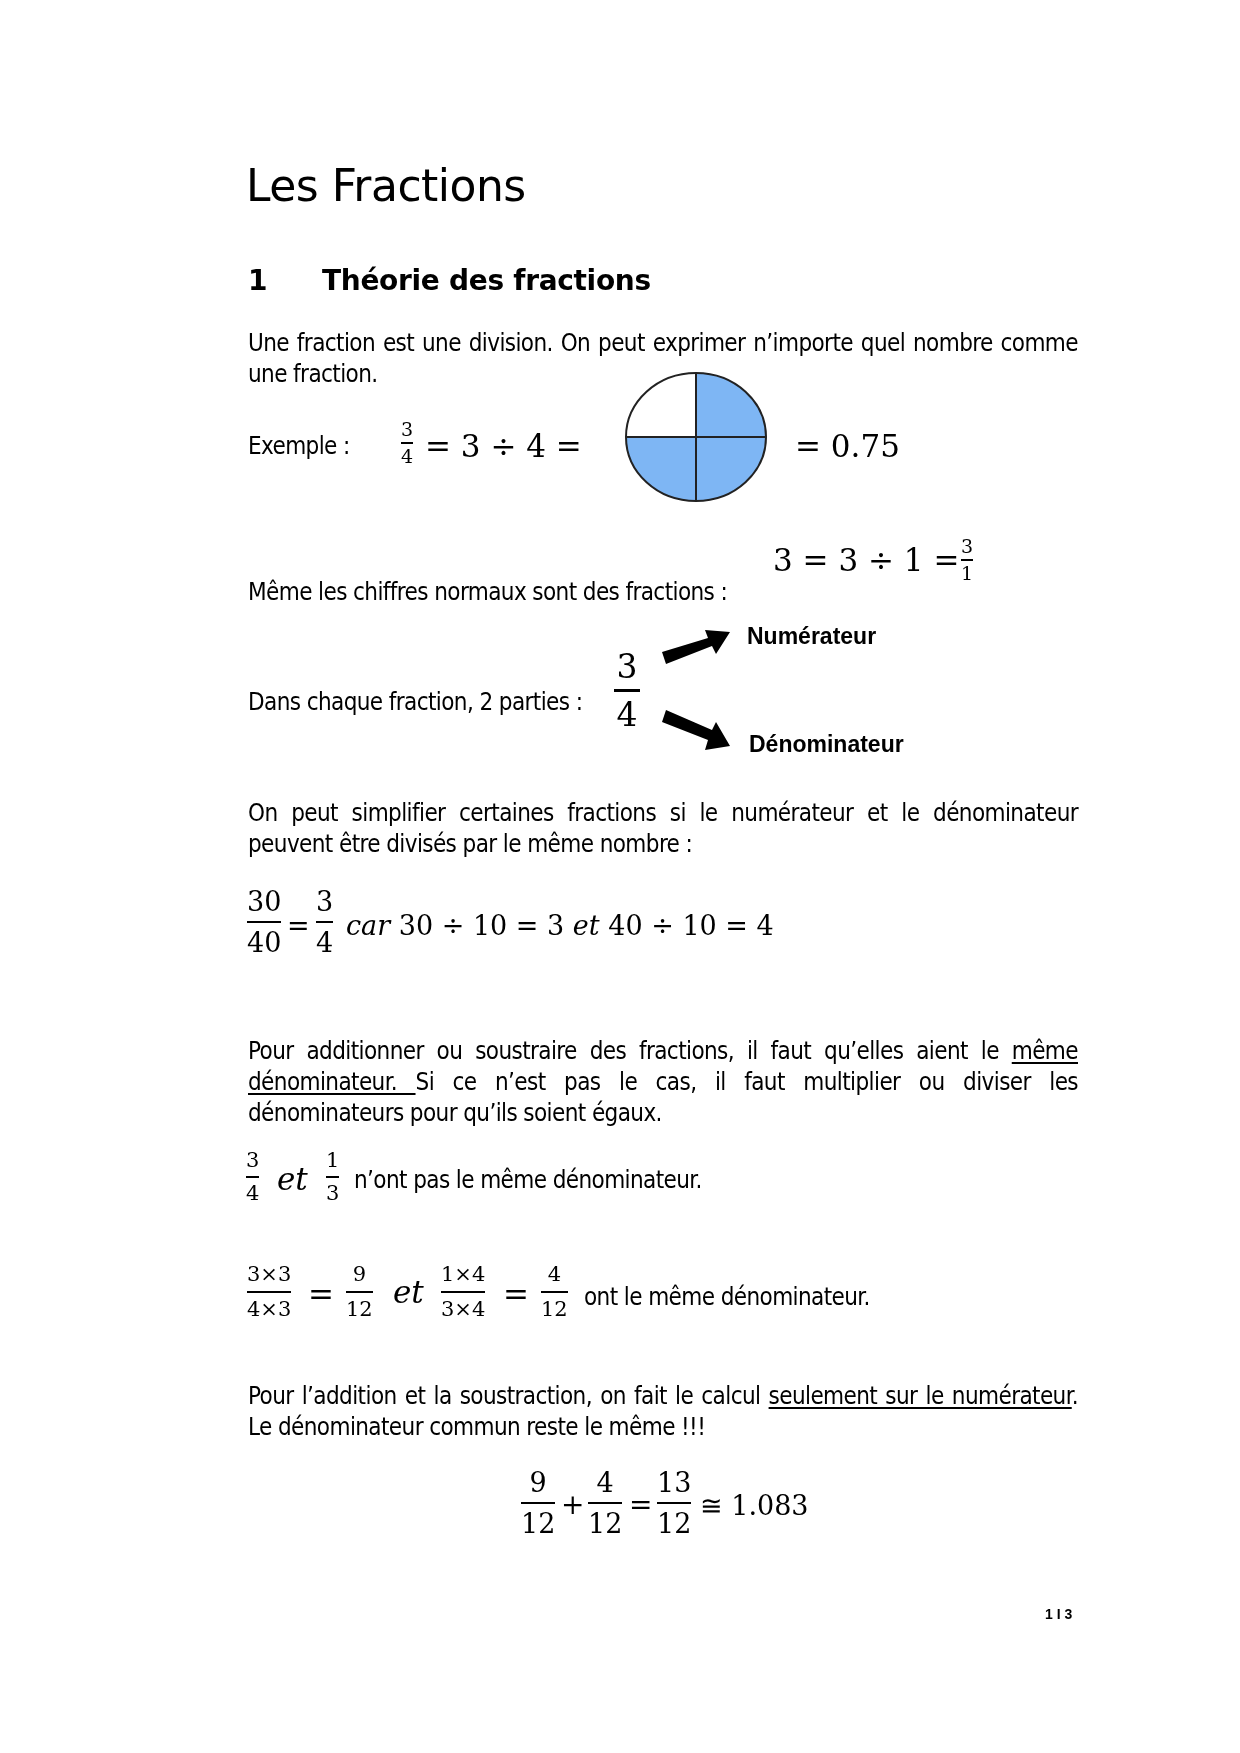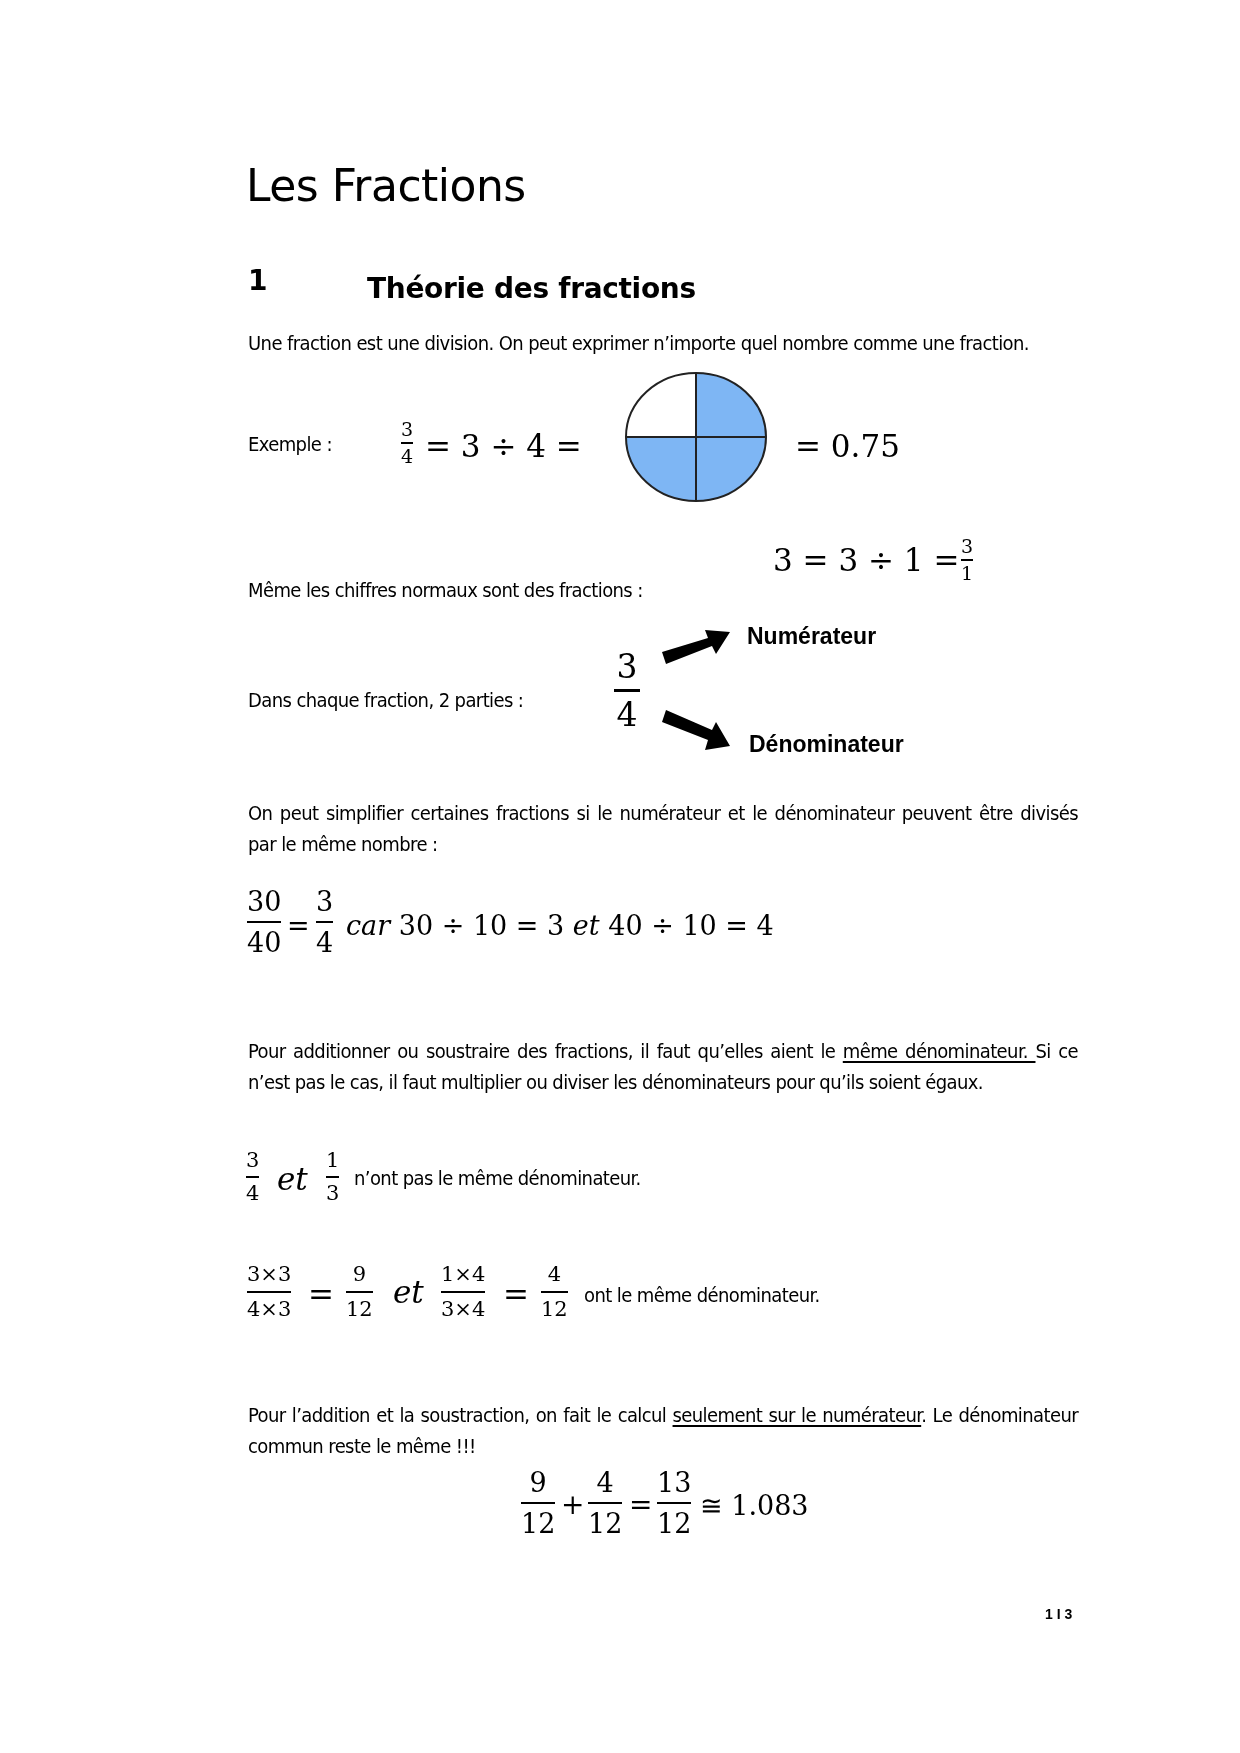--- a/index.html
+++ b/index.html
@@ -4,39 +4,39 @@
 <style>
   html, body { margin: 0; padding: 0; background: #ffffff; }
   body { width: 1240px; height: 1753px; position: relative; overflow: hidden; color: #000; }
   .abs { position: absolute; white-space: nowrap; }
   .sans { font-family: "DejaVu Sans", "Liberation Sans", sans-serif; }
   .cond { font-family: "DejaVu Sans", "Liberation Sans", sans-serif; font-stretch: condensed; }
   .arial { font-family: "Liberation Sans", "DejaVu Sans", sans-serif; }
   .math { font-family: "DejaVu Serif", "Liberation Serif", serif; }
   .title { font-size: 44px; font-weight: normal; letter-spacing: -0.5px; }
   .h1 { font-size: 28px; font-weight: bold; letter-spacing: -0.3px; }
-  .body { font-size: 20px; letter-spacing: -0.6px; }
+  .body { font-size: 24px; letter-spacing: -0.6px; }
   .just { white-space: normal; text-align: justify; text-align-last: left; width: 830px; line-height: 31px; }
   .u { text-decoration: underline; text-underline-offset: 3px; text-decoration-thickness: 1.5px; }
   .label-bold { font-size: 23px; font-weight: bold; }
 
   
   .frac { position: absolute; display: flex; flex-direction: column; align-items: center; }
   .frac .num, .frac .den { line-height: 1; }
   .frac .bar { height: 0; border-top: 2.5px solid #000; width: 100%; margin: 5px 0; }
   .it { font-style: italic; }
   .page-num { font-size: 14px; font-weight: bold; }
 </style>
 </head>
 <body>
 
 <div class="abs sans title" style="left:246px; top:160px;">Les Fractions</div>
 
 <div class="abs sans h1" style="left:248px; top:264px;">1</div>
-<div class="abs sans h1" style="left:322px; top:272px;margin-left:45px;">Théorie des fractions</div>
+<div class="abs sans h1" style="left:322px; top:264px;">Théorie des fractions</div>
 
 <div class="abs cond body just" style="left:248px; top:328px;">Une fraction est une division. On peut exprimer n’importe quel nombre comme une fraction.</div>
 
 <div class="abs cond body" style="left:248px; top:432px;">Exemple :</div>
 <div class="frac math" style="left:401px; top:420px; font-size:19px;">
   <span class="num">3</span>
   <span class="bar" style="margin:3px 0; border-top-width:2px;"></span>
   <span class="den">4</span>
 </div>
 <div class="abs math" style="left:425px; top:428px; font-size:31px;text-align:right;">= 3 ÷ 4 =</div>
@@ -131,21 +131,21 @@
   <span class="den">3×4</span>
 </div>
 <div class="abs math" style="left:503px; top:1276px; font-size:31px;">=</div>
 <div class="frac math" style="left:541px; top:1264px; font-size:21px;">
   <span class="num">4</span>
   <span class="bar" style="margin:6px 0; border-top-width:2.5px;"></span>
   <span class="den">12</span>
 </div>
 <div class="abs cond body" style="left:584px; top:1283px;">ont le même dénominateur.</div>
 
-<div class="abs cond body just" style="left:248px; top:1381px;margin-top:19px;"><span>Pour l’addition et la soustraction, on fait le calcul </span><span class="u">seulement sur le numérateur</span><span>. Le dénominateur commun reste le même !!!</span></div>
+<div class="abs cond body just" style="left:248px; top:1381px;"><span>Pour l’addition et la soustraction, on fait le calcul </span><span class="u">seulement sur le numérateur</span><span>. Le dénominateur commun reste le même !!!</span></div>
 
 <div class="frac math" style="left:521px; top:1469px; font-size:27px;">
   <span class="num">9</span>
   <span class="bar" style="margin:6px 0; border-top-width:2.5px;"></span>
   <span class="den">12</span>
 </div>
 <div class="abs math" style="left:561px; top:1488px; font-size:28px;">+</div>
 <div class="frac math" style="left:588px; top:1469px; font-size:27px;">
   <span class="num">4</span>
   <span class="bar" style="margin:6px 0; border-top-width:2.5px;"></span>

